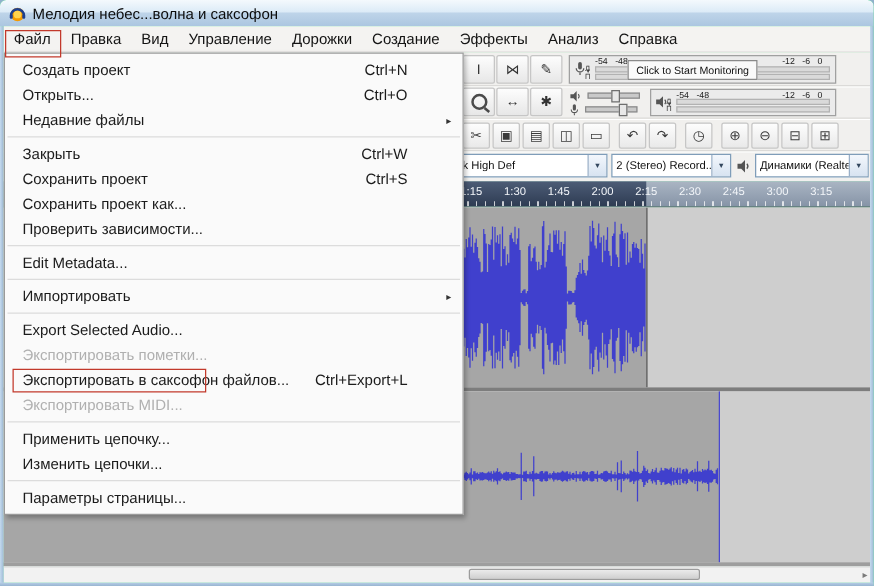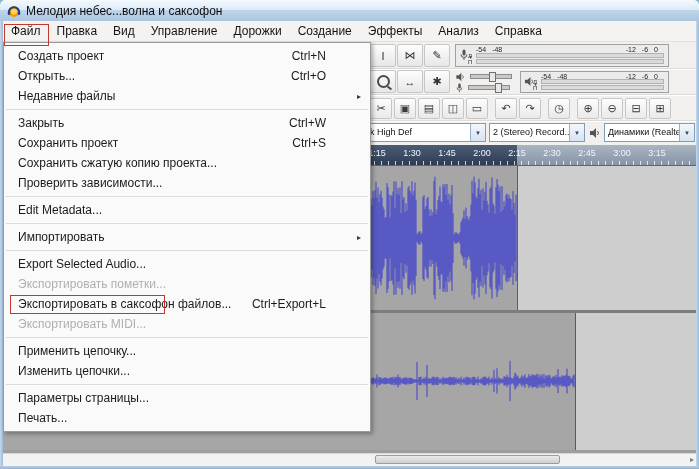--- a/index.html
+++ b/index.html
@@ -159,20 +159,21 @@
         <span>0</span>
       </div>
       <div class="lanes">
         <div class="lane">
             <i>Л</i>
           </div>
         <div class="lane">
             <i>П</i>
           </div>
       </div>
+      <button class="monitor">Click to Start Monitoring</button>
     </div>
 
     <div class="mixer">
       <div class="mixrow">
         <svg width="11" height="10" viewBox="0 0 12 12">
           <polygon points="1,4 4,4 7,1 7,11 4,8 1,8" fill="#555"></polygon>
           <path d="M8.5 4a3 3 0 0 1 0 4" fill="none" stroke="#555"></path>
         </svg>
         <span class="sl">
             <b style="left:18px"></b>
@@ -321,21 +322,21 @@
     <div class="sep"></div>
     <div class="mi">
         <span>Закрыть</span>
         <span class="ms">Ctrl+W</span>
       </div>
     <div class="mi">
         <span>Сохранить проект</span>
         <span class="ms">Ctrl+S</span>
       </div>
     <div class="mi">
-        <span>Сохранить сжатую копию проекта...</span>
+        <span>Сохранить проект как...</span>
       </div>
     <div class="mi">
         <span>Проверить зависимости...</span>
       </div>
     <div class="sep"></div>
     <div class="mi">
         <span>Edit Metadata...</span>
       </div>
     <div class="sep"></div>
     <div class="mi">
@@ -360,21 +361,18 @@
     <div class="mi">
         <span>Применить цепочку...</span>
       </div>
     <div class="mi">
         <span>Изменить цепочки...</span>
       </div>
     <div class="sep"></div>
     <div class="mi">
         <span>Параметры страницы...</span>
       </div>
-    <div class="mi">
-        <span>Печать...</span>
-      </div>
   </div>
 
   <div class="redbox file"></div>
   <div class="redbox export"></div>
 
 </div>
 
 </body></html>

